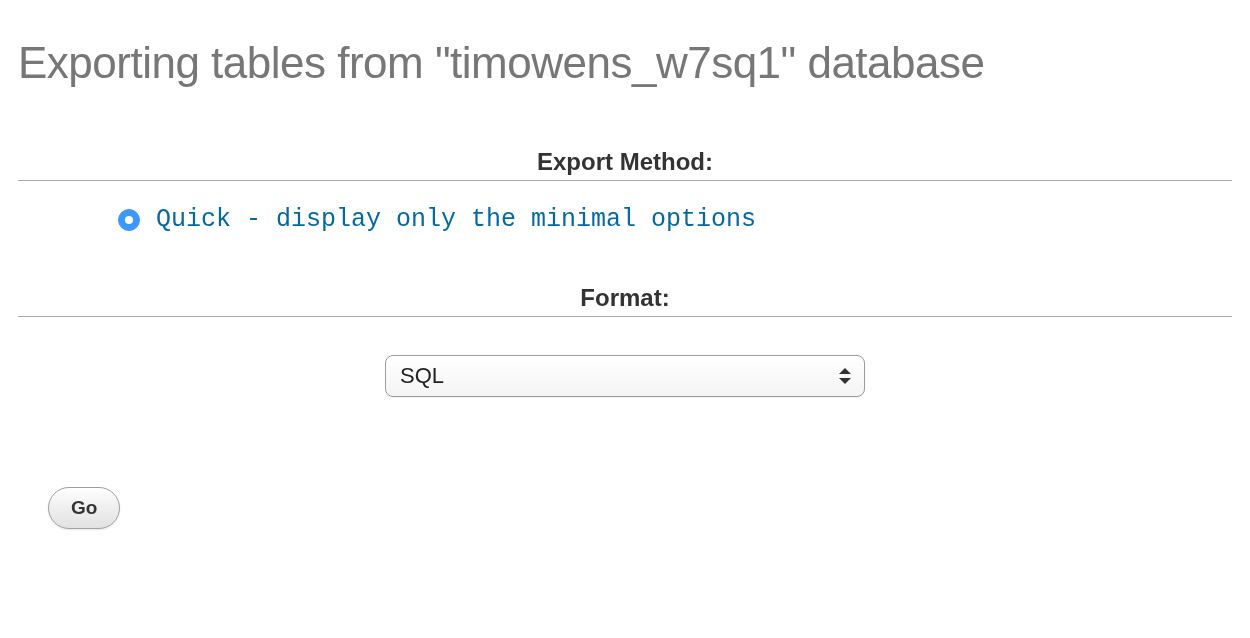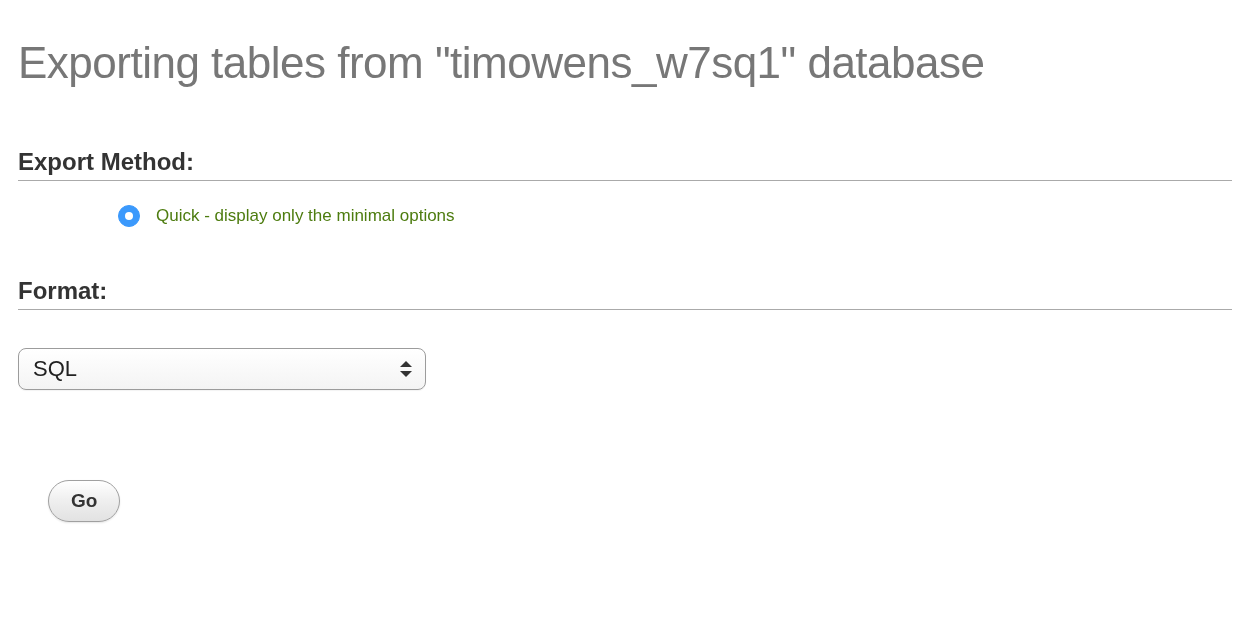--- a/index.html
+++ b/index.html
@@ -17,20 +17,21 @@
     h1.page-title {
       font-size: 44px;
       font-weight: 400;
       color: #777;
       margin-bottom: 60px;
       margin-top: 20px;
       letter-spacing: -0.5px;
     }
     .section {
       margin-bottom: 50px;
+      text-align: center;
     }
     .section-heading {
       font-size: 24px;
       font-weight: 700;
       color: #333;
       border-bottom: 1px solid #aaa;
       padding-bottom: 4px;
       margin-bottom: 24px;
     }
     .radio-group {
@@ -62,31 +63,32 @@
       width: 8px;
       height: 8px;
       border-radius: 50%;
       background: #fff;
       display: none;
     }
     .radio-outer.checked .radio-inner {
       display: block;
     }
     .radio-label {
-      font-size: 17px;
-      color: #4d7c0f;
+      font-size: 25px;
+      color: #0369a1;
       font-weight: 400;
+      font-family: Liberation Mono, monospace;
     }
     .select-wrap {
       position: relative;
       display: inline-block;
       margin-top: 14px;
     }
     .select-box {
-      width: 408px;
+      width: 480px;
       height: 42px;
       border: 1px solid #9c9c9c;
       border-radius: 8px;
       background: linear-gradient(#ffffff, #f4f4f4);
       font-size: 22px;
       padding: 6px 40px 6px 14px;
       display: flex;
       align-items: center;
       cursor: pointer;
       color: #222;

